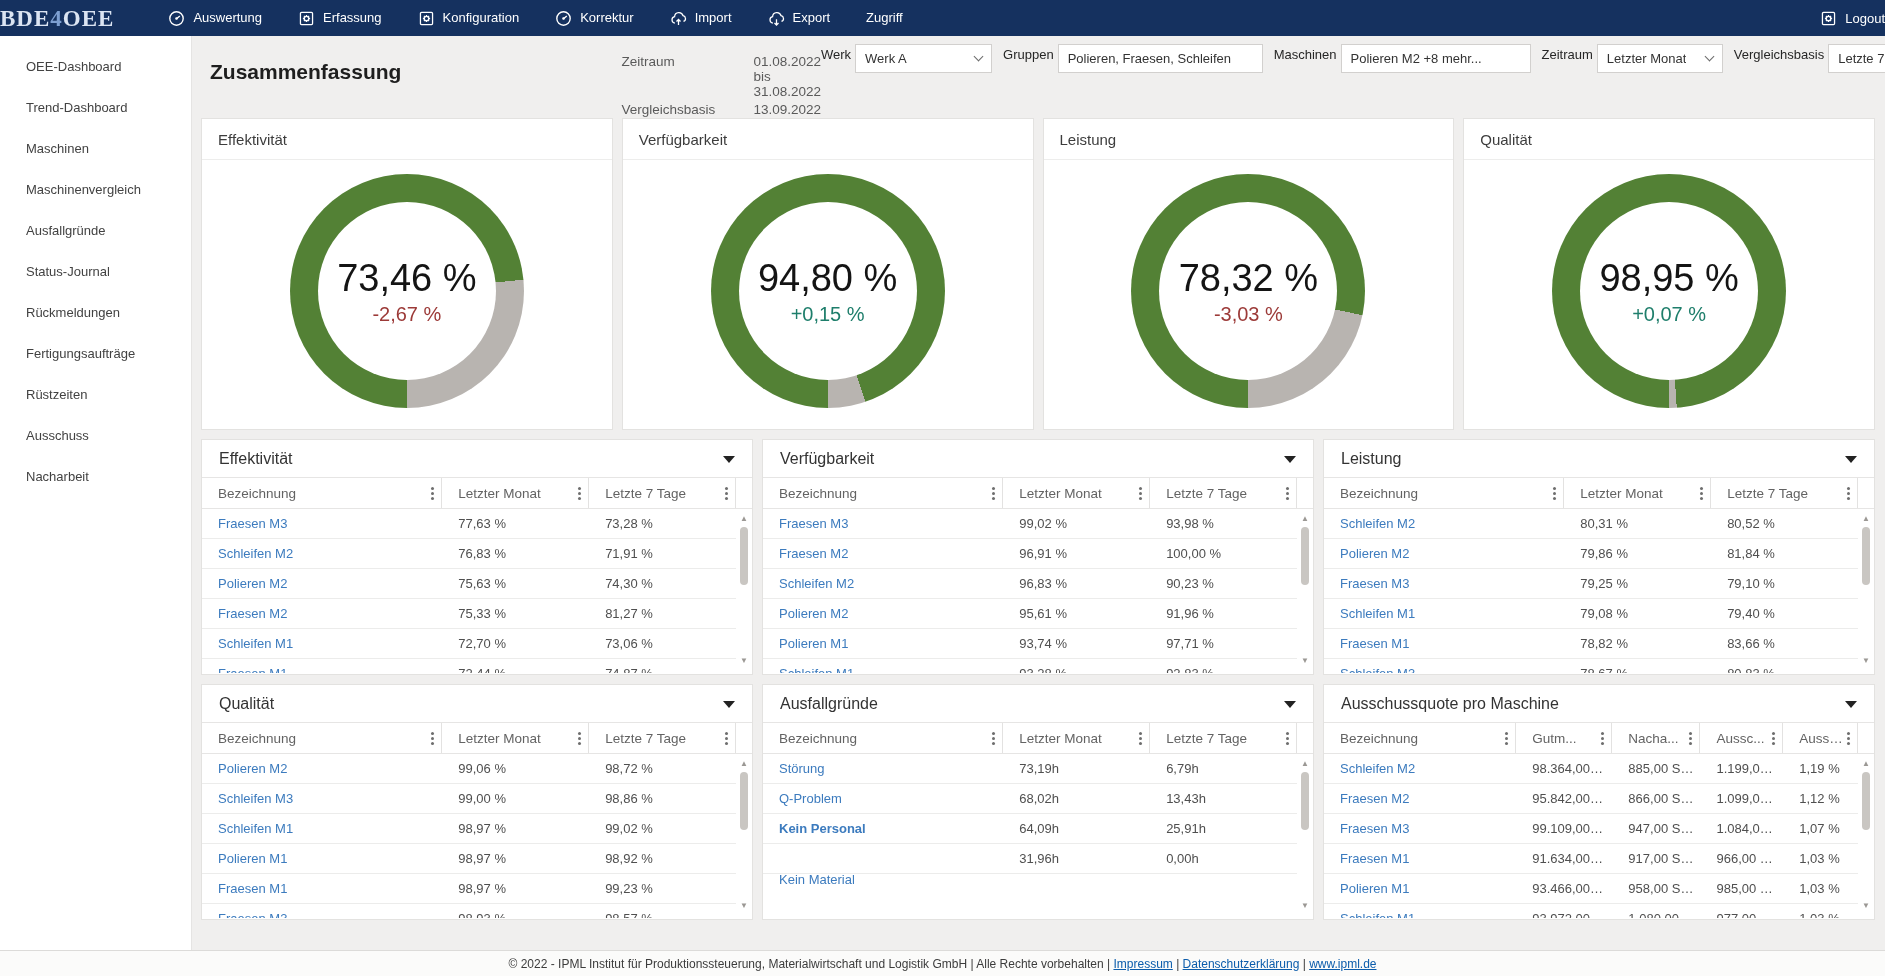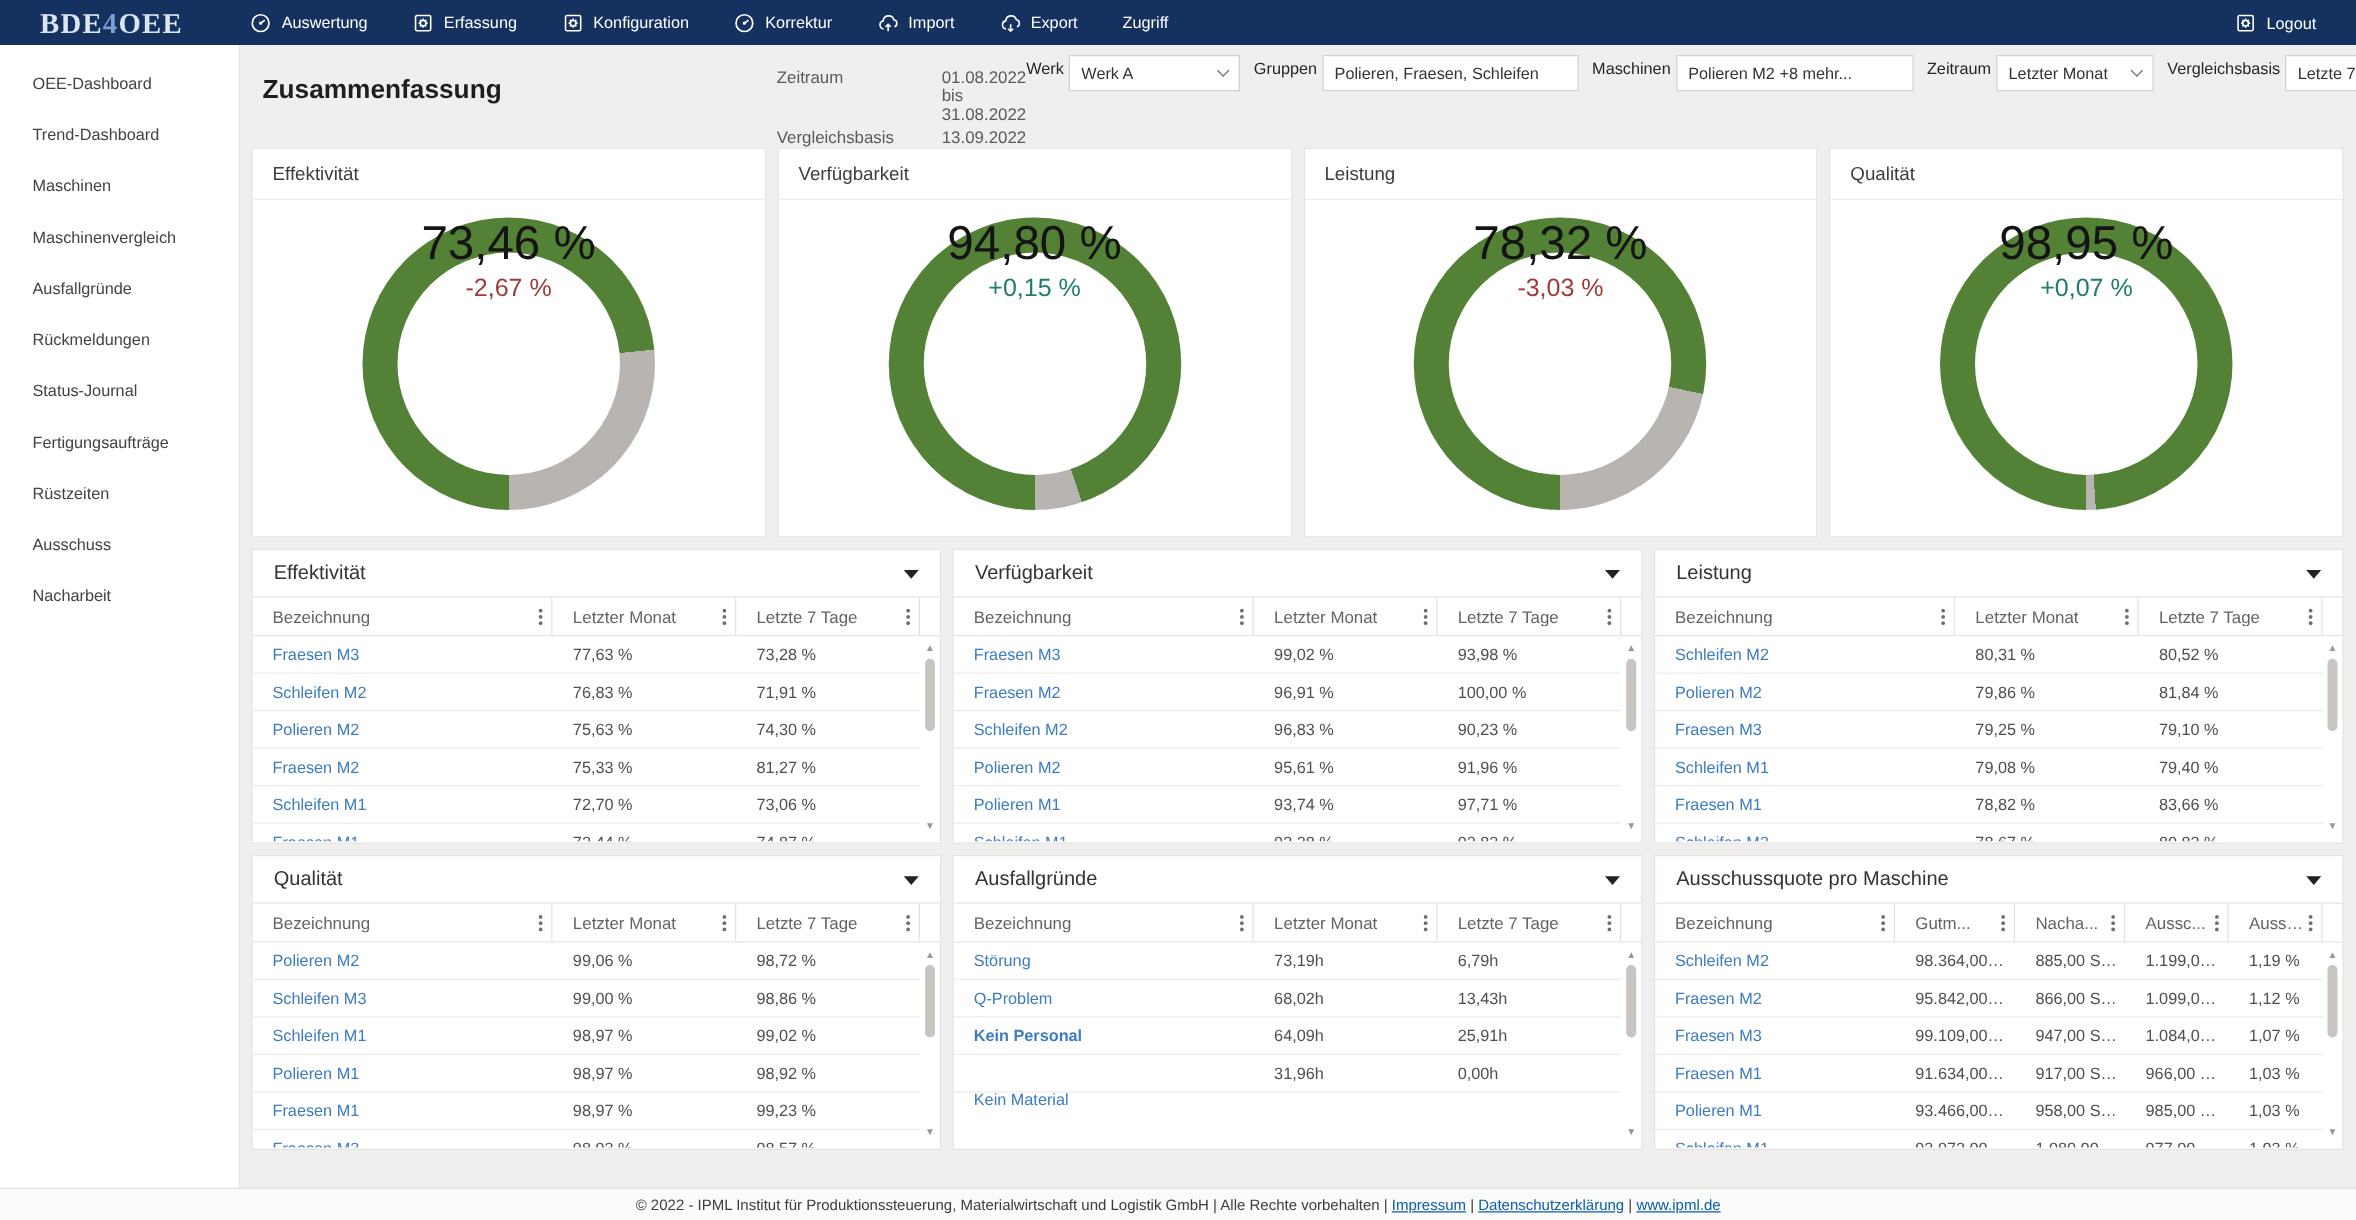--- a/index.html
+++ b/index.html
@@ -1,19 +1,19 @@
 <!DOCTYPE html>
 <html><head>
 <meta charset="utf-8">
 <style>
   *{box-sizing:border-box;margin:0;padding:0}
   html,body{width:1885px;height:976px;overflow:hidden;font-family:"Liberation Sans",sans-serif;background:#f0efee;color:#333}
 
   
-  .navbar{height:36px;background:#15315f;display:flex;align-items:center;color:#fff;padding:0 32px}
+  .navbar{height:36px;background:#15315f;display:flex;align-items:center;color:#fff;padding:0 0}
   .logo{font-size:23px;font-weight:700;letter-spacing:1px;color:#dbe4f2;font-family:"Liberation Serif",serif;line-height:1}
   .logo .four{color:#7d9fd1}
   .nav-menu{display:flex;gap:36px;margin-left:54px;font-size:13px}
   .nav-item{display:flex;align-items:flex-start;gap:8px;cursor:pointer;white-space:nowrap}
   .nav-item svg{width:17px;height:17px;display:block}
   .nav-right{margin-left:auto;display:flex;align-items:center;gap:8px;font-size:13px;cursor:pointer}
   .nav-right svg{width:17px;height:17px;display:block}
 
   
   .shell{display:flex;height:914px}
@@ -38,21 +38,21 @@
   .filter:nth-child(5) .fctl{width:138px}
 
   
   .card{background:#fff;border:1px solid #e3e2e0}
   .gauges{display:grid;grid-template-columns:repeat(4,1fr);gap:9px}
   .gcard{height:312px}
   .chead{padding:12px 16px 11px;font-size:15px;color:#3d3d3d;border-bottom:1px solid #ededec}
   .donut-wrap{position:relative;width:234px;height:234px;margin:14px auto 0}
   .donut{width:100%;height:100%;border-radius:50%}
   .hole{position:absolute;inset:28px;background:#fff;border-radius:50%}
-  .gval{position:absolute;inset:0;display:flex;flex-direction:column;align-items:center;gap:3px}
+  .gval{position:absolute;inset:0;display:flex;flex-direction:column;align-items:center;justify-content:center;gap:3px}
   .gval .v{font-size:38px;color:#141414}
   .gval .d{font-size:20px}
 
   
   .tables{display:grid;grid-template-columns:repeat(3,1fr);gap:9px;margin-top:9px}
   .tcard{height:236px;overflow:hidden;position:relative}
   .ttitle{display:flex;align-items:center;padding:10px 17px 9px;font-size:16px;color:#333}
   .caret{margin-left:auto;width:0;height:0;border-left:6px solid transparent;border-right:6px solid transparent;border-top:7px solid #222;cursor:pointer}
   .thead{display:flex;border-top:1px solid #e6e5e4;border-bottom:1px solid #e6e5e4;height:32px;align-items:stretch;padding-right:16px}
   .th{display:flex;align-items:center;padding:0 7px 0 16px;font-size:13.5px;color:#636363;border-right:1px solid #e3e2e1;overflow:hidden}
@@ -159,22 +159,22 @@
   </div>
 </div>
 
 <div class="shell">
   <div class="sidebar">
       <div class="side-item">OEE-Dashboard</div>
       <div class="side-item">Trend-Dashboard</div>
       <div class="side-item">Maschinen</div>
       <div class="side-item">Maschinenvergleich</div>
       <div class="side-item">Ausfallgründe</div>
+      <div class="side-item">Status-Journal</div>
       <div class="side-item">Rückmeldungen</div>
-      <div class="side-item">Status-Journal</div>
       <div class="side-item">Fertigungsaufträge</div>
       <div class="side-item">Rüstzeiten</div>
       <div class="side-item">Ausschuss</div>
       <div class="side-item">Nacharbeit</div>
     </div>
 
   <div class="main">
     <div class="head">
       <div class="title">Zusammenfassung</div>
       <div class="period">

